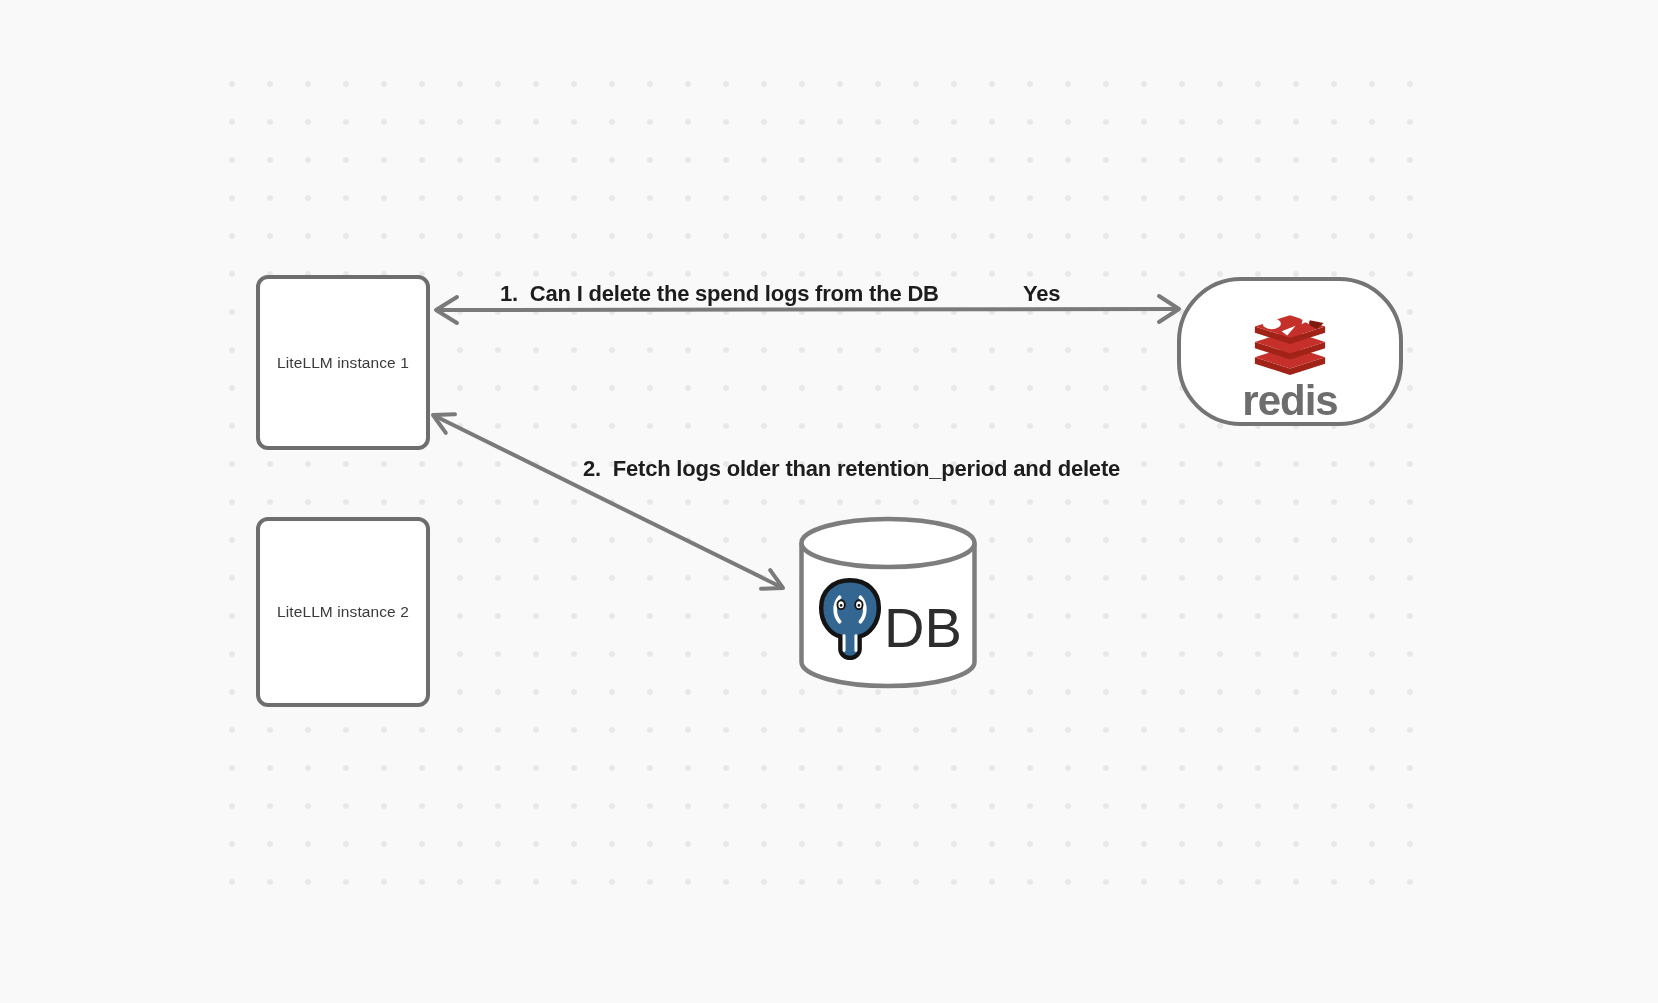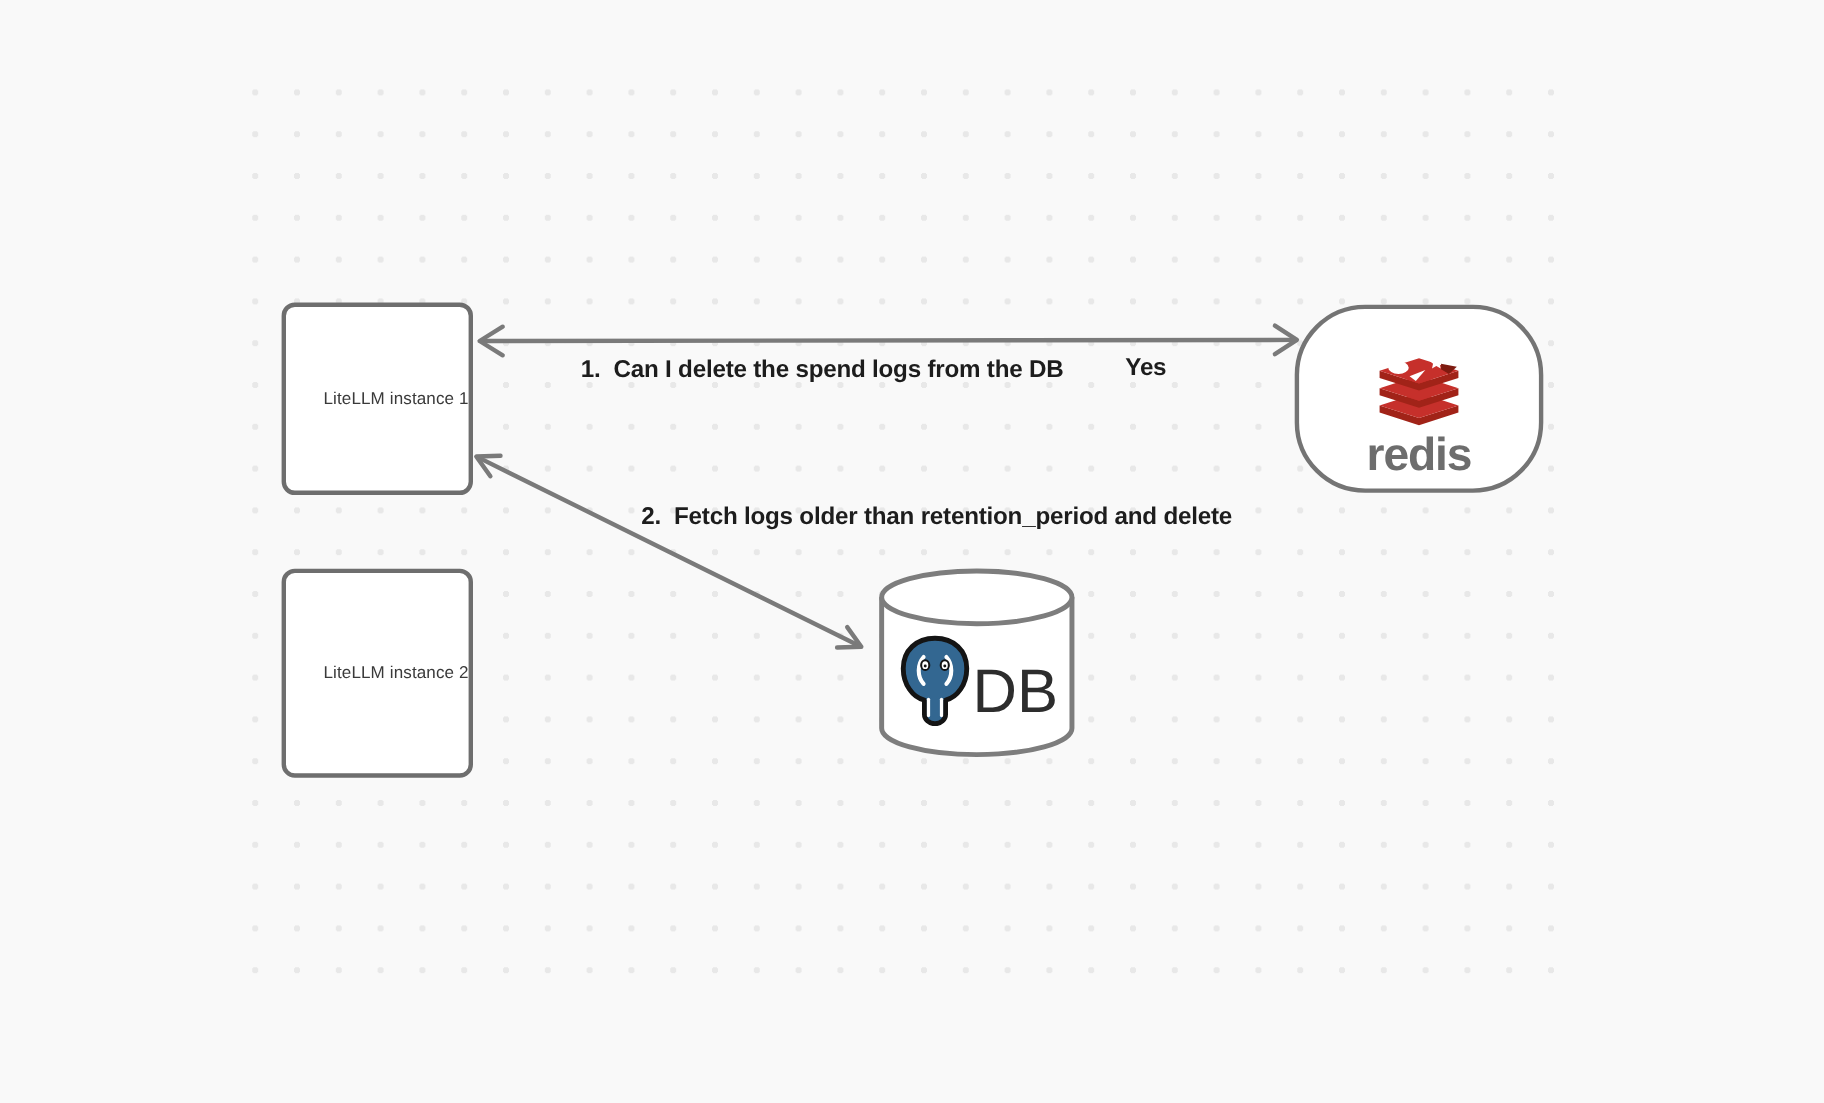--- a/index.html
+++ b/index.html
@@ -12,46 +12,46 @@
   .dot-grid{
     position:absolute;left:213px;top:65px;width:1216px;height:836px;
     background-image:radial-gradient(circle,#e8e8e8 2.8px,rgba(0,0,0,0) 3px);
     background-size:38px 38px;background-position:0 0;
     pointer-events:none;
   }
   .instance-box{
     position:absolute;left:256px;width:174px;
     background:#ffffff;border:4px solid #6e6e6e;border-radius:12px;
     box-sizing:border-box;
-    display:flex;align-items:center;justify-content:flex-end;
+    display:flex;align-items:center;justify-content:center;
   }
   .instance-label{
     font-size:15.5px;color:#3a3a3a;letter-spacing:0.1px;text-align:center;
   }
   #instance-1{top:275px;height:175px;}
   #instance-2{top:517px;height:190px;}
   #instance-3{top:755px;height:175px;}
   .redis-node{
-    position:absolute;left:1177px;top:277px;width:226px;height:171px;
+    position:absolute;left:1177px;top:277px;width:226px;height:149px;
     background:#ffffff;border:4px solid #747474;border-radius:64px;
     box-sizing:border-box;
-    display:flex;flex-direction:column;align-items:center;justify-content:center;
+    display:flex;flex-direction:column;align-items:center;justify-content:flex-end;
     padding-top:30px;
   }
   .redis-wordmark{
     font-size:42px;font-weight:700;color:#6d6d6d;line-height:1;
     letter-spacing:-1px;margin-top:3px;
   }
   .arrow-layer{position:absolute;left:0;top:0;width:1658px;height:1003px;}
   .edge-label{
     position:absolute;font-weight:700;font-size:22px;color:#1d1d1d;
     white-space:pre;letter-spacing:-0.2px;line-height:26px;
   }
-  #edge-label-1{left:528px;top:281px;margin-top:42px;}
-  #edge-label-yes{left:1023px;top:281px;margin-top:40px;}
+  #edge-label-1{left:500px;top:281px;}
+  #edge-label-yes{left:1023px;top:281px;}
   #edge-label-2{left:583px;top:456px;}
   .db-cylinder{position:absolute;left:795px;top:512px;width:186px;height:182px;}
   .pg-elephant{position:absolute;left:813px;top:576px;}
   .db-label{
     position:absolute;left:884px;top:600px;
     font-size:56px;font-weight:400;color:#2d2d2d;line-height:1;
   }
 </style>
 </head>
 <body>

